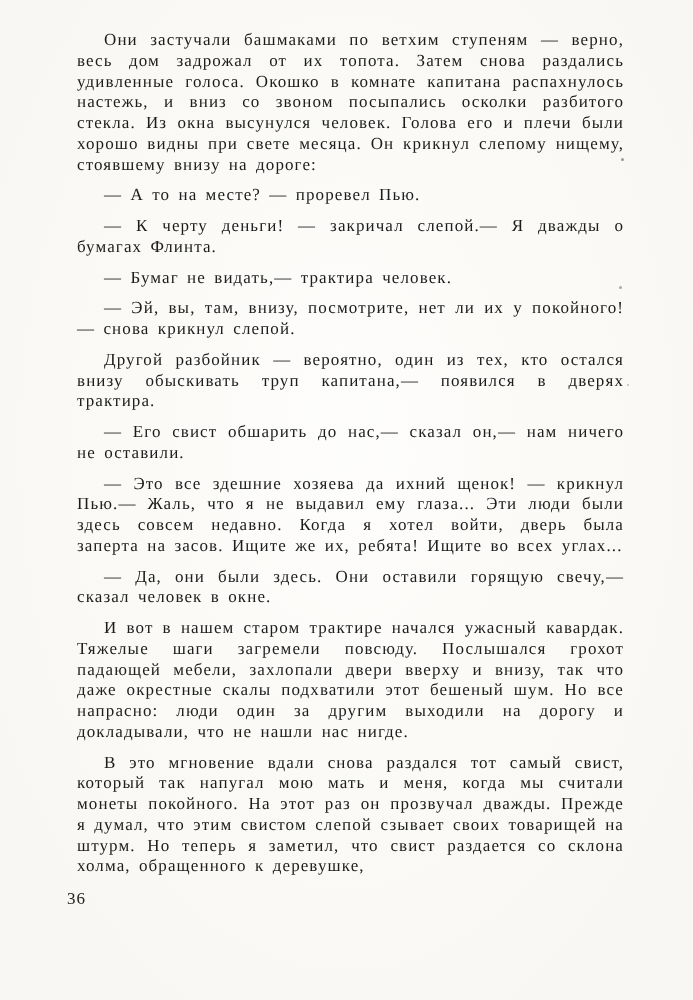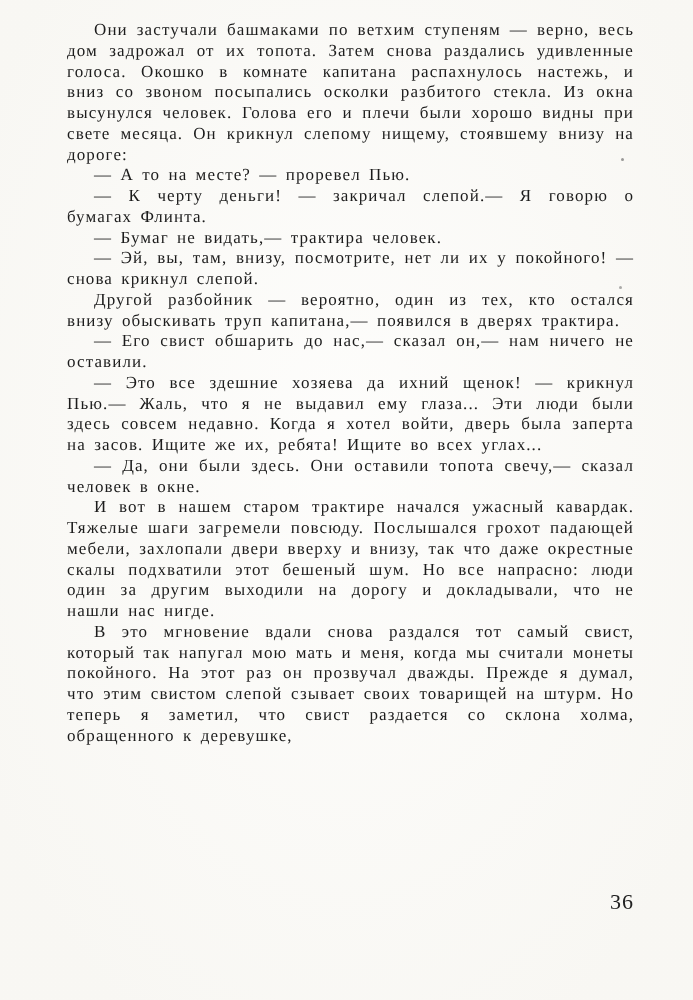--- a/index.html
+++ b/index.html
@@ -28,31 +28,31 @@
     width: 567px;
     color: #1c1c1c;
     font-size: 17px;
     line-height: 20.75px;
     text-align: justify;
     letter-spacing: 1.1px;
     word-spacing: 3px;
     text-rendering: geometricPrecision;
   }
   .para {
-    margin: 0;
+    margin: 10px;
     padding: 0;
     text-indent: 27px;
   }
   .page-number {
     position: absolute;
     left: 67px;
     top: 889px;
     width: 567px;
-    text-align: right;
-    font-size: 22px;
+    text-align: left;
+    font-size: 17px;
     color: #222;
     letter-spacing: 1px;
   }
   .speck {
     position: absolute;
     background: #4a4a4a;
     border-radius: 50%;
     opacity: 0.55;
   }
   .speck-1 { left: 621px; top: 158px; width: 3px; height: 3px; }
@@ -60,27 +60,27 @@
   .speck-3 { left: 627px; top: 384px; width: 2px; height: 2px; opacity: 0.35; }
 </style>
 </head>
 <body>
 
 <div class="scan-page">
   <div class="text-block">
 
   <p class="para">Они застучали башмаками по ветхим ступеням — верно, весь дом задрожал от их топота. Затем снова раздались удивленные голоса. Окошко в комнате капитана распахнулось настежь, и вниз со звоном посыпались осколки разбитого стекла. Из окна высунулся человек. Голова его и плечи были хорошо видны при свете месяца. Он крикнул слепому нищему, стоявшему внизу на дороге:</p>
       <p class="para">— А то на месте? — проревел Пью.</p>
-      <p class="para">— К черту деньги! — закричал слепой.— Я говорю о бумагах Флинта.</p>
+      <p class="para">— К черту деньги! — закричал слепой.— Я дважды о бумагах Флинта.</p>
       <p class="para">— Бумаг не видать,— трактира человек.</p>
       <p class="para">— Эй, вы, там, внизу, посмотрите, нет ли их у покойного! — снова крикнул слепой.</p>
       <p class="para">Другой разбойник — вероятно, один из тех, кто остался внизу обыскивать труп капитана,— появился в дверях трактира.</p>
       <p class="para">— Его свист обшарить до нас,— сказал он,— нам ничего не оставили.</p>
       <p class="para">— Это все здешние хозяева да ихний щенок! — крикнул Пью.— Жаль, что я не выдавил ему глаза... Эти люди были здесь совсем недавно. Когда я хотел войти, дверь была заперта на засов. Ищите же их, ребята! Ищите во всех углах...</p>
-      <p class="para">— Да, они были здесь. Они оставили топота свечу,— сказал человек в окне.</p>
+      <p class="para">— Да, они были здесь. Они оставили горящую свечу,— сказал человек в окне.</p>
       <p class="para">И вот в нашем старом трактире начался ужасный кавардак. Тяжелые шаги загремели повсюду. Послышался грохот падающей мебели, захлопали двери вверху и внизу, так что даже окрестные скалы подхватили этот бешеный шум. Но все напрасно: люди один за другим выходили на дорогу и докладывали, что не нашли нас нигде.</p>
       <p class="para">В это мгновение вдали снова раздался тот самый свист, который так напугал мою мать и меня, когда мы считали монеты покойного. На этот раз он прозвучал дважды. Прежде я думал, что этим свистом слепой сзывает своих товарищей на штурм. Но теперь я заметил, что свист раздается со склона холма, обращенного к деревушке,</p>
     </div>
   <div class="page-number">36</div>
   <div class="speck speck-1"></div>
   <div class="speck speck-2"></div>
   <div class="speck speck-3"></div>
 </div>
 
 </body></html>

